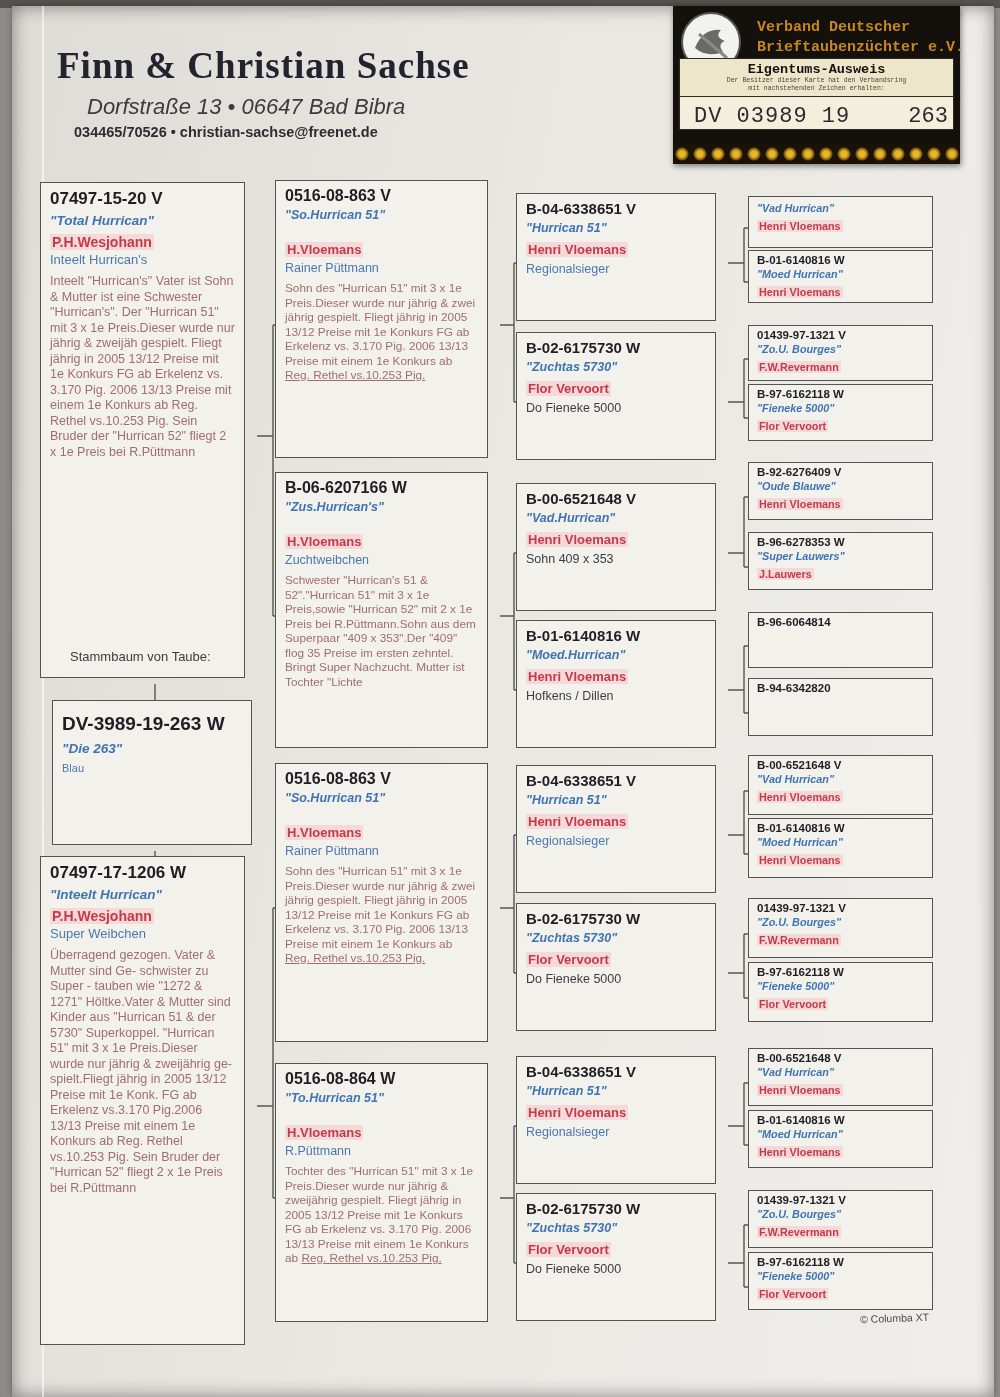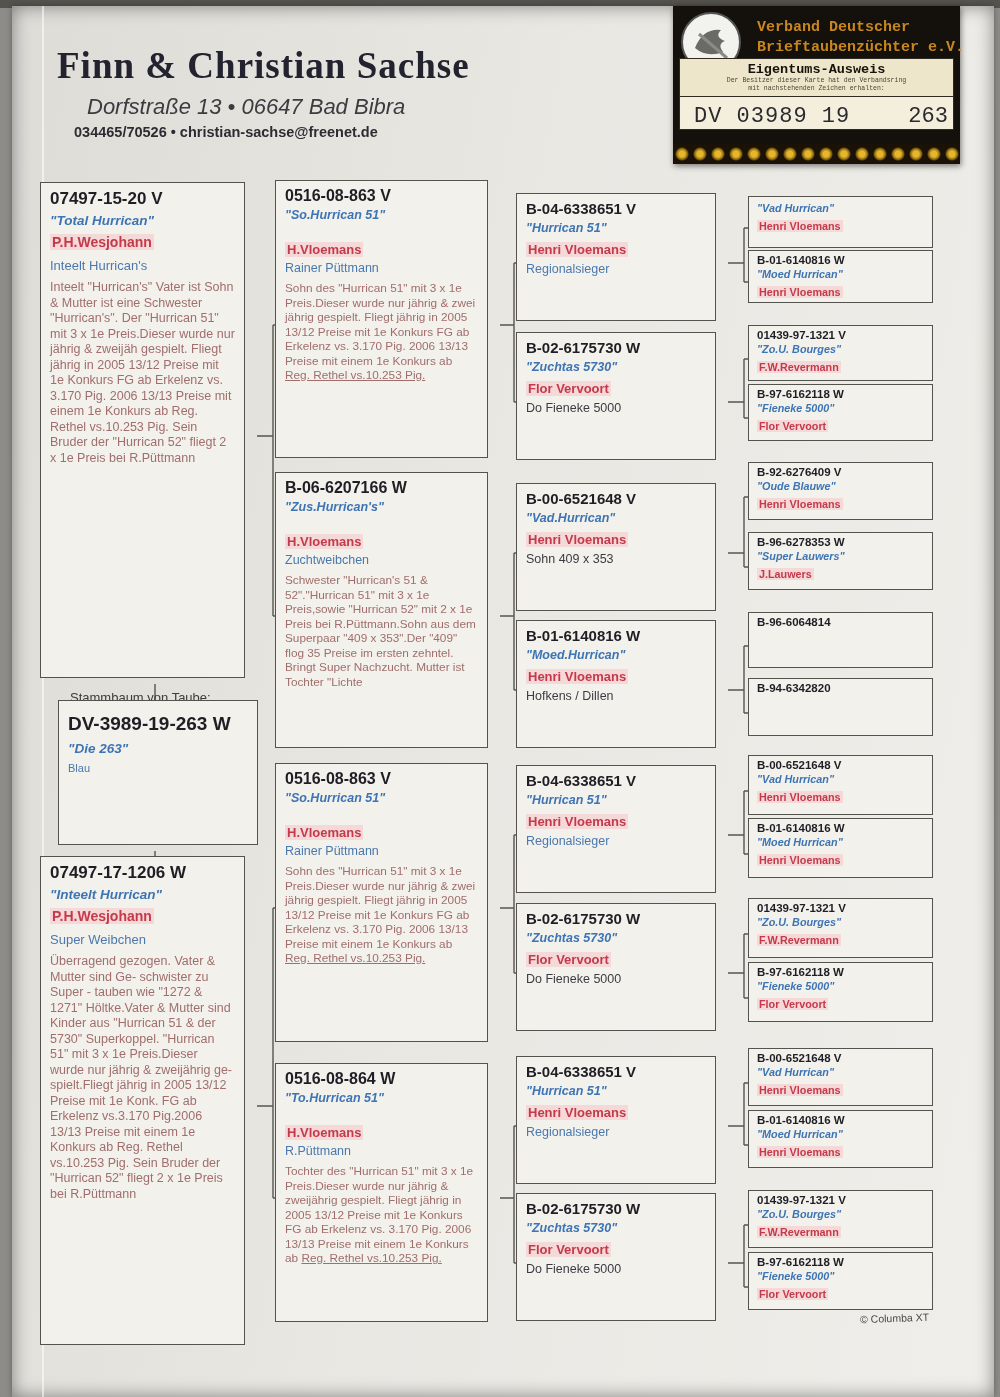--- a/index.html
+++ b/index.html
@@ -66,40 +66,40 @@
   .ring{font-weight:bold;color:#1e1e24;}
   .nick{font-style:italic;font-weight:bold;color:#3d74b4;}
   .breeder{font-weight:bold;color:#c33a4a;background:rgba(248,170,180,.35);display:inline-block;padding:0 2px;}
   .line4{color:#4a78ae;}
   .line4.dark{color:#3c3c44;}
   .notes{color:#a06e6c;}
   .notes .u{text-decoration:underline;}
   
   .b1 .ring{font-size:17px;margin-bottom:4px;}
   .b1 .nick{font-size:13.5px;margin-bottom:5px;}
-  .b1 .breeder{font-size:14px;margin-bottom:8px;}
+  .b1 .breeder{font-size:14px;margin-bottom:2px;}
   .b1 .line4{font-size:13px;margin-bottom:7px;}
   .b1 .notes{font-size:12.5px;line-height:1.24;}
   .b2 .ring{font-size:16px;margin-bottom:3px;}
   .b2 .nick{font-size:12.5px;margin-bottom:4px;}
   .b2 .breeder{font-size:13px;margin-bottom:4px;margin-top:16px;}
   .b2 .line4{font-size:12.5px;margin-bottom:6px;}
   .b2 .notes{font-size:11.8px;line-height:1.23;}
   .b3 .ring{font-size:15px;margin-bottom:4px;}
   .b3 .nick{font-size:12.5px;margin-bottom:5px;}
   .b3 .breeder{font-size:13px;margin-bottom:5px;}
   .b3 .line4{font-size:12.5px;}
   .b4{padding:3px 8px;}
   .b4 .ring{font-size:11.5px;font-weight:600;margin-bottom:2px;}
   .b4 .nick{font-size:10.8px;margin-bottom:2px;}
   .b4 .breeder{font-size:10.8px;}
   .rootbox .ring{font-size:19px;margin:6px 0 6px 0;}
   .rootbox .nick{font-size:13.5px;margin-bottom:6px;}
   .rootbox .line4{font-size:11px;}
-  .root-label{position:absolute;left:58px;top:684px;font-size:13px;color:#3c3c3c;background:transparent;}
+  .root-label{position:absolute;left:58px;top:643px;font-size:13px;color:#3c3c3c;background:transparent;}
   .copyright{position:absolute;left:848px;top:1306px;font-size:10.5px;color:#4c4a48;transform:rotate(-2deg);}
   .blk{display:block;}
 </style>
 </head>
 <body>
 
 <div class="photo-edge-top"></div>
 
 <div class="sheet">
   <div class="sleeve-line"></div>
@@ -155,21 +155,21 @@
 
   <div class="pbox b1" style="left:28px;top:176px;width:205px;height:496px;">
     <div class="ring">07497-15-20 V</div>
     <div class="nick">"Total Hurrican"</div>
     <div><span class="breeder">P.H.Wesjohann</span></div>
     <div class="line4">Inteelt Hurrican's</div>
     <div class="notes"><span>Inteelt "Hurrican's" Vater ist Sohn &amp; Mutter ist eine Schwester "Hurrican's". Der "Hurrican 51" mit 3 x 1e Preis.Dieser wurde nur jährig &amp; zweijäh gespielt. Fliegt jährig in 2005 13/12 Preise mit 1e Konkurs FG ab Erkelenz vs. 3.170 Pig. 2006 13/13 Preise mit einem 1e Konkurs ab Reg. Rethel vs.10.253 Pig. Sein Bruder der "Hurrican 52" fliegt 2 x 1e Preis bei R.Püttmann</span><span class="u"></span></div>
   </div>
 
   <div class="root-label">Stammbaum von Taube:</div>
-  <div class="pbox rootbox" style="left:46px;top:694px;width:200px;height:145px;">
+  <div class="pbox rootbox" style="left:40px;top:694px;width:200px;height:145px;">
     <div class="ring">DV-3989-19-263 W</div>
     <div class="nick">"Die 263"</div>
     <div class="line4">Blau</div>
   </div>
 
   <div class="pbox b1" style="left:28px;top:850px;width:205px;height:489px;">
     <div class="ring">07497-17-1206 W</div>
     <div class="nick">"Inteelt Hurrican"</div>
     <div><span class="breeder">P.H.Wesjohann</span></div>
     <div class="line4">Super Weibchen</div>

